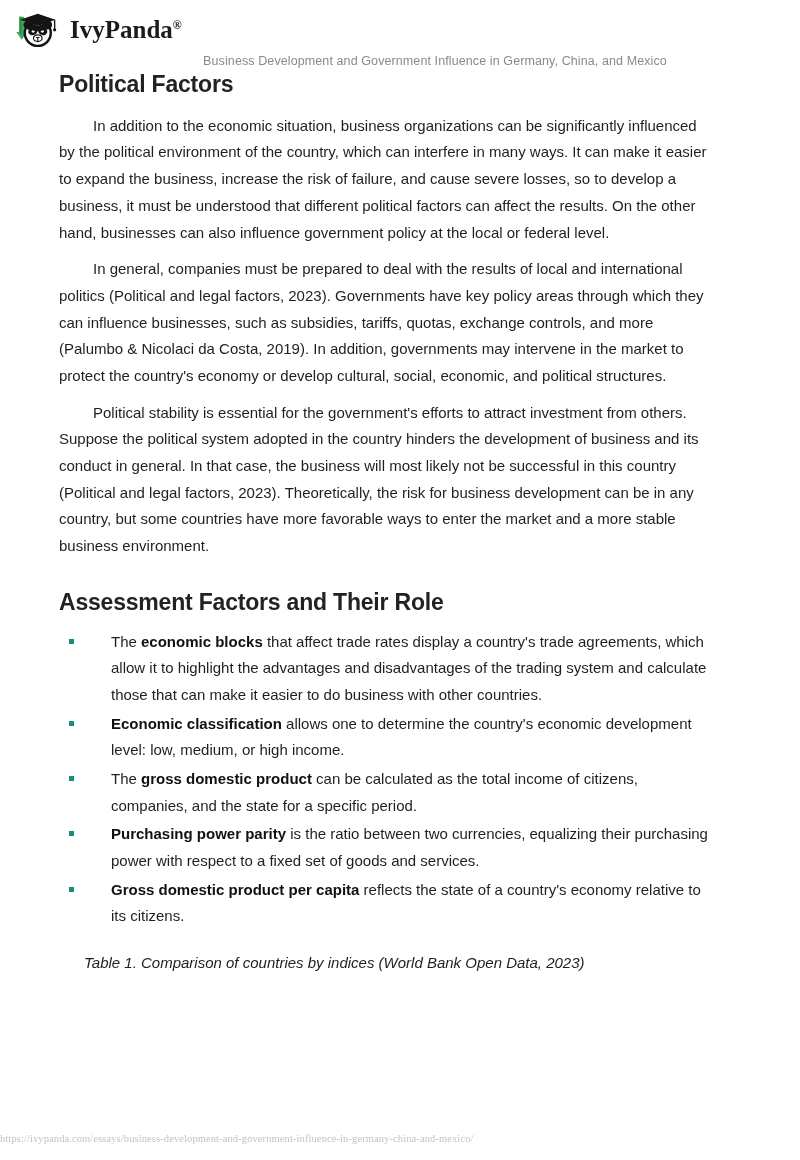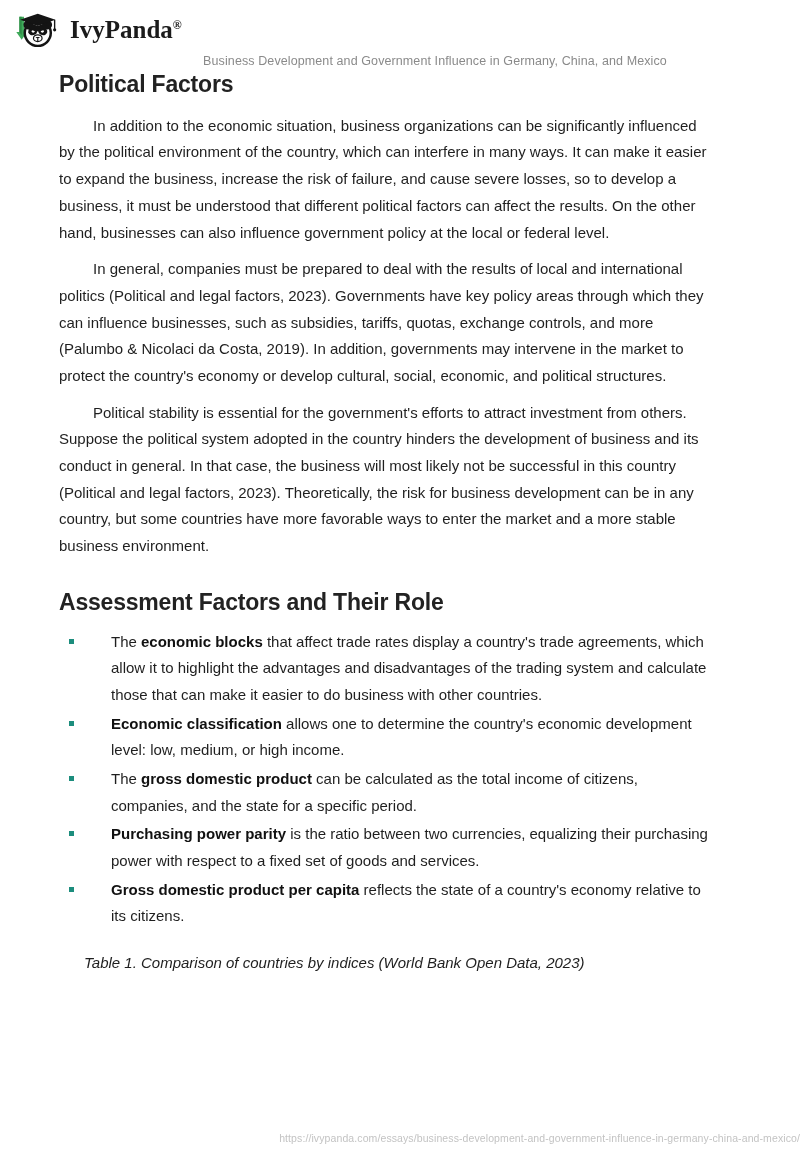--- a/index.html
+++ b/index.html
@@ -132,21 +132,22 @@
     padding-left: 25px;
     line-height: 1.5;
   }
 
   
   .page-footer {
     position: absolute;
     left: 0;
     bottom: 14px;
     width: 800px;
-    text-align: right;
+    text-align: left;
+    font-family: Liberation Serif, serif;
   }
   .footer-url {
     font-size: 10.5px;
     color: #c3c3c3;
     letter-spacing: 0.1px;
     word-break: break-all;
   }
 </style>
 </head>
 <body>

